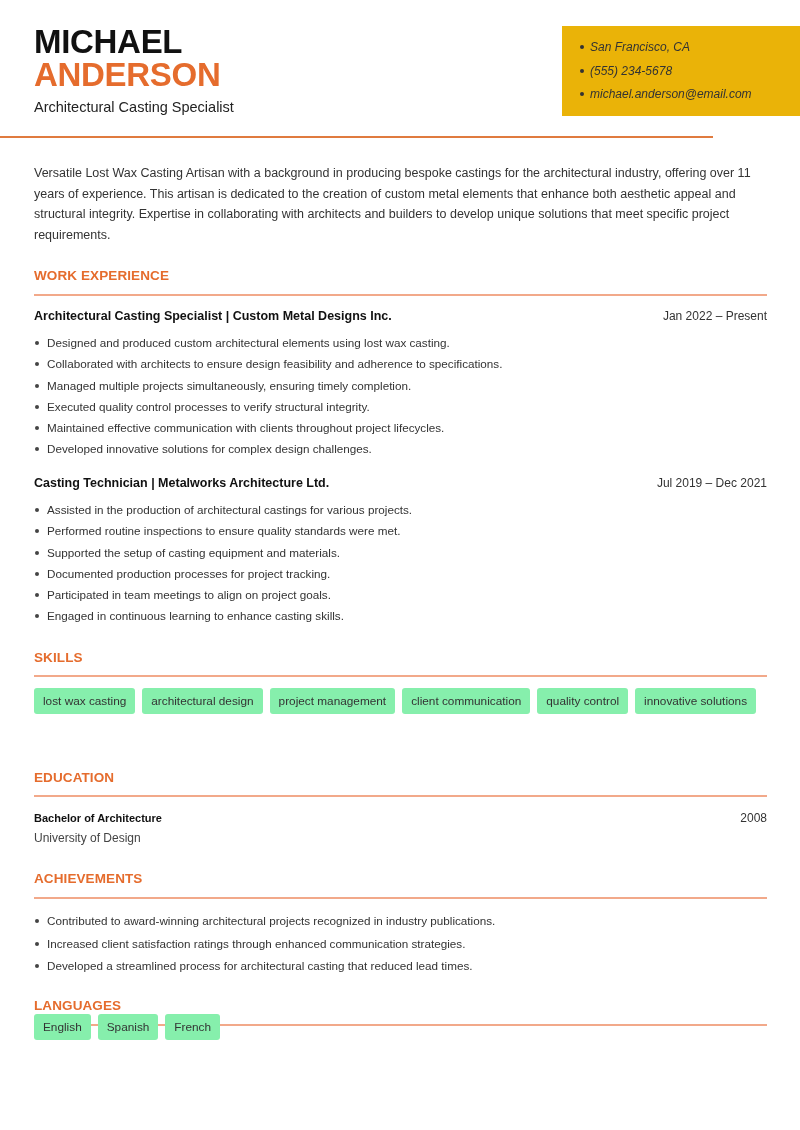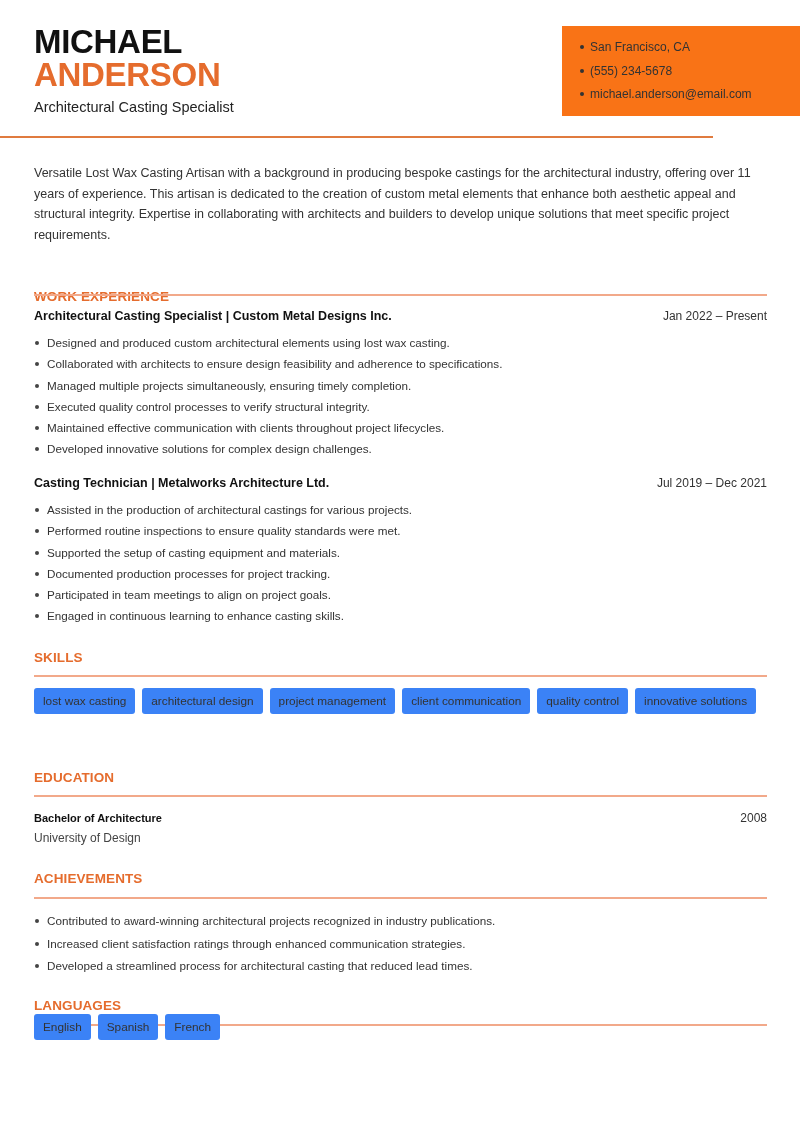--- a/index.html
+++ b/index.html
@@ -23,22 +23,23 @@
     position: absolute; left: 34px; top: 57px;
     font-size: 33px; font-weight: bold; color: #e56c2d; letter-spacing: -0.3px;
     line-height: 36px;
   }
   .job-title {
     position: absolute; left: 34px; top: 99px;
     font-size: 14.5px; color: #222222;
   }
   .contact-box {
     position: absolute; left: 562px; top: 26px; width: 238px; height: 90px;
-    background: #f97316;
+    background: #eab308;
     padding: 13px 0 0 18px;
+    font-style: italic;
   }
   .contact-item {
     font-size: 12px; color: #333333; height: 23.5px; line-height: 16px;
     display: flex; align-items: flex-start;
   }
   .bullet-dot {
     display: inline-block; width: 4px; height: 4px; background: #333;
     border-radius: 50%; margin-right: 6px; margin-top: 6px; flex: none;
   }
   .summary {
@@ -61,21 +62,21 @@
   .job-role { font-size: 12.5px; font-weight: bold; color: #111111; }
   .job-dates { font-size: 12px; color: #333333; }
   .bullets { position: absolute; left: 34px; width: 733px; list-style: none; }
   .bullets li {
     font-size: 11.7px; color: #333333; height: 21.3px; line-height: 16px;
     display: flex; align-items: flex-start;
   }
   .bullets li .bullet-dot { margin-left: 1px; margin-right: 8px; background: #444; }
   .tags { position: absolute; left: 34px; width: 740px; display: flex; flex-wrap: wrap; }
   .tag {
-    background: #3b82f6; border-radius: 3px;
+    background: #86efac; border-radius: 3px;
     font-size: 11.8px; color: #333333;
     height: 26px; line-height: 26px; padding: 0 9px;
     margin-right: 7px; margin-bottom: 6px; text-align: center;
   }
   .edu-head {
     position: absolute; left: 34px; width: 733px;
     display: flex; justify-content: space-between; align-items: baseline;
   }
   .edu-degree { font-size: 11px; font-weight: bold; color: #111111; }
   .edu-year { font-size: 12px; color: #333333; }
@@ -99,21 +100,21 @@
     </div>
     <div class="contact-item">
       <span class="bullet-dot"></span>
       <span>michael.anderson@email.com</span>
     </div>
   </div>
 </div>
 
 <p class="summary">Versatile Lost Wax Casting Artisan with a background in producing bespoke castings for the architectural industry, offering over 11 years of experience. This artisan is dedicated to the creation of custom metal elements that enhance both aesthetic appeal and structural integrity. Expertise in collaborating with architects and builders to develop unique solutions that meet specific project requirements.</p>
 
-<div class="section-title" style="top:268px;margin-top:21px;">WORK EXPERIENCE</div>
+<div class="section-title" style="top:268px;">WORK EXPERIENCE</div>
 <div class="section-rule" style="top:294px;"></div>
 
 <div class="job-head" style="top:309px;">
   <span class="job-role">Architectural Casting Specialist | Custom Metal Designs Inc.</span>
   <span class="job-dates">Jan 2022 – Present</span>
 </div>
 <ul class="bullets" style="top:335px;">
   <li>
       <span class="bullet-dot"></span>
       <span>Designed and produced custom architectural elements using lost wax casting.</span>

